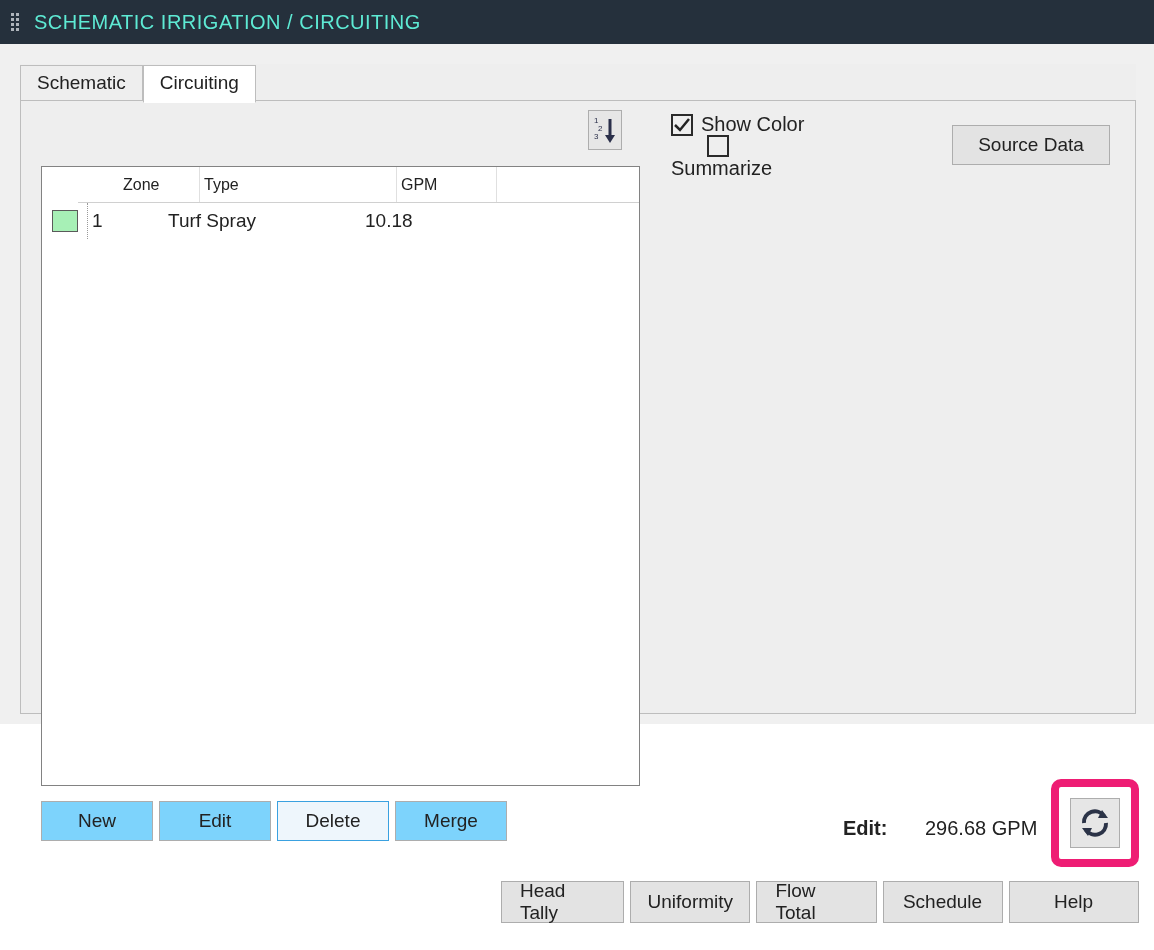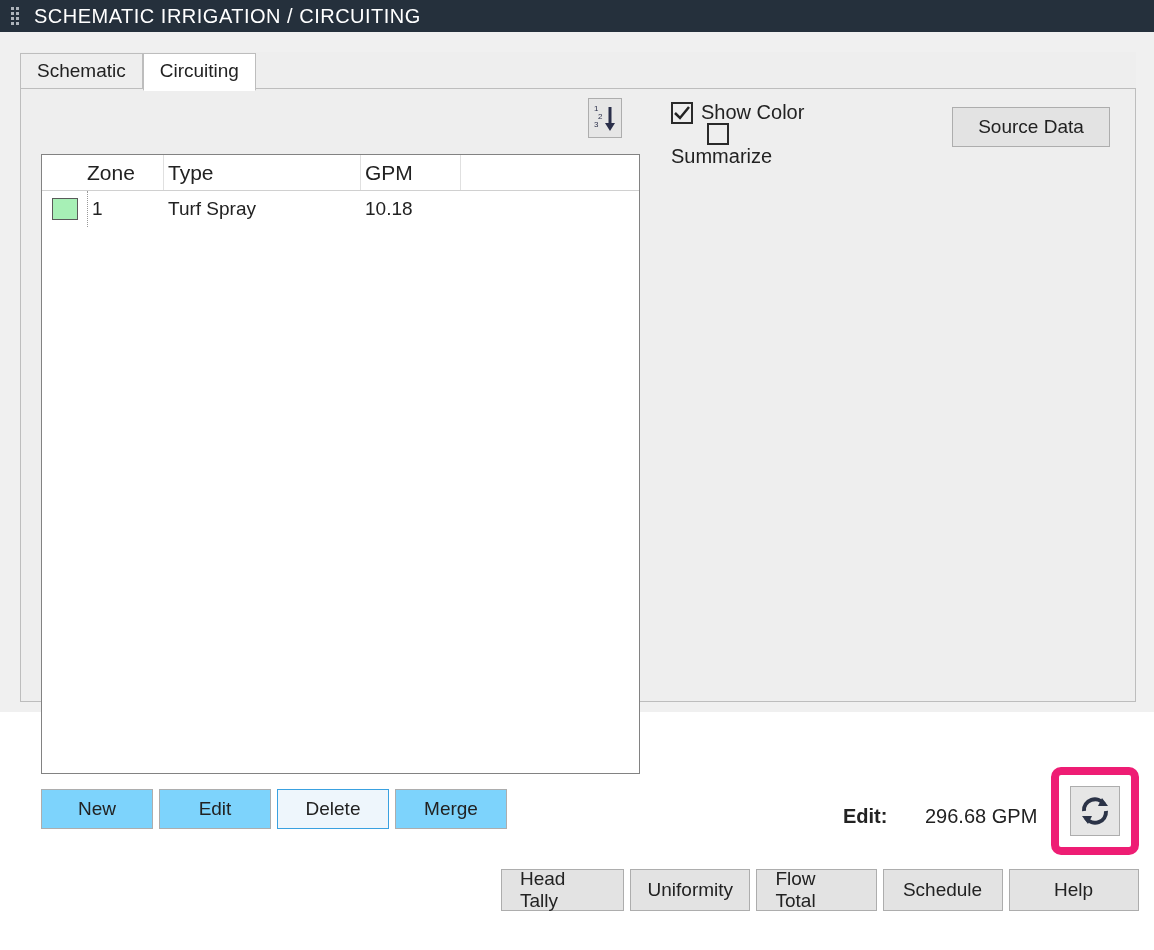--- a/index.html
+++ b/index.html
@@ -1,19 +1,19 @@
 <!DOCTYPE html>
 <html><head>
 <meta charset="utf-8">
 <style>
   * { box-sizing: border-box; }
   html, body { margin:0; padding:0; font-family: "Segoe UI", Arial, sans-serif; font-size:18px; color:#222; }
   body { width:1154px; height:950px; background:#fff; overflow:hidden; }
 
-  .titlebar { height:32px; background:#25303c; color:#ffffff; display:flex; align-items:center; padding:0 10px; font-size:20px; letter-spacing:0.5px; font-weight:300; }
+  .titlebar { height:44px; background:#25303c; color:#5eead4; display:flex; align-items:center; padding:0 10px; font-size:20px; letter-spacing:0.5px; font-weight:300; }
   .titlebar .grip { width:14px; height:24px; margin-right:10px; display:flex; flex-wrap:wrap; align-content:center; }
   .titlebar .grip span { width:3px; height:3px; background:#aeb4bb; margin:1px; display:inline-block; }
 
   .client { position:relative; width:1154px; height:680px; background:#f0f0f0; }
   .client-inner { position:absolute; left:20px; top:20px; right:18px; bottom:10px; background:#eee; }
 
   .tabs { position:absolute; left:0; top:0; display:flex; }
   .tab { padding:6px 16px 8px 16px; font-size:19px; border:1px solid #bdbdbd; background:#eee; position:relative; top:1px; margin-right:0; cursor:pointer; }
   .tab.inactive { border-bottom:1px solid #bdbdbd; }
   .tab.active { background:#fff; border-bottom:1px solid #fff; z-index:2; }
@@ -22,24 +22,24 @@
 
   .sortbtn { position:absolute; left:567px; top:9px; width:34px; height:40px; background:#e6e6e6; border:1px solid #adadad; display:flex; align-items:center; justify-content:center; cursor:pointer; }
 
   .chk-row { position:absolute; left:650px; display:flex; align-items:center; }
   .chk-row.one { top:12px; }
   .chk-row.two { top:34px;flex-direction:column; }
   .chkbox { width:22px; height:22px; border:2px solid #2a2a2a; margin-right:8px; display:flex; align-items:center; justify-content:center; cursor:pointer; }
   .chkbox svg { display:block; }
   .chk-label { font-size:20px; }
 
-  .srcdata { position:absolute; right:25px; top:18px; width:158px; height:40px; background:#e3e3e3; border:1px solid #adadad; font-size:19px; cursor:pointer; display:flex; align-items:center; justify-content:center; }
+  .srcdata { position:absolute; right:25px; top:24px; width:158px; height:40px; background:#e3e3e3; border:1px solid #adadad; font-size:19px; cursor:pointer; display:flex; align-items:center; justify-content:center; }
 
   .grid { position:absolute; left:20px; top:65px; width:599px; height:620px; border:1px solid #828282; background:#fff; }
-  .grid-head { display:flex; height:36px; align-items:flex-start; border-bottom:1px solid #d0d0d0; font-size:21px; }
+  .grid-head { display:flex; height:36px; align-items:flex-start; border-bottom:1px solid #d0d0d0; font-size:16px;margin-left:36px; }
   .gh-color { width:45px; }
   .gh-zone  { width:77px; padding-left:0; border-right:1px solid #e0e0e0; height:100%; display:flex; align-items:center;}
   .gh-type  { width:197px; padding-left:4px; border-right:1px solid #e0e0e0; height:100%; display:flex; align-items:center;}
   .gh-gpm   { width:100px; padding-left:4px; border-right:1px solid #e0e0e0; height:100%; display:flex; align-items:center;}
 
   .grid-row { display:flex; height:36px; align-items:center; font-size:19px; }
   .gr-color { width:45px; display:flex; align-items:center; justify-content:center; }
   .color-swatch { width:26px; height:22px; border:1px solid #5a5a5a; }
   .gr-zone  { width:77px; border-left:1px dotted #999; padding-left:4px; height:100%; display:flex; align-items:center;}
   .gr-type  { width:197px; padding-left:4px; }

